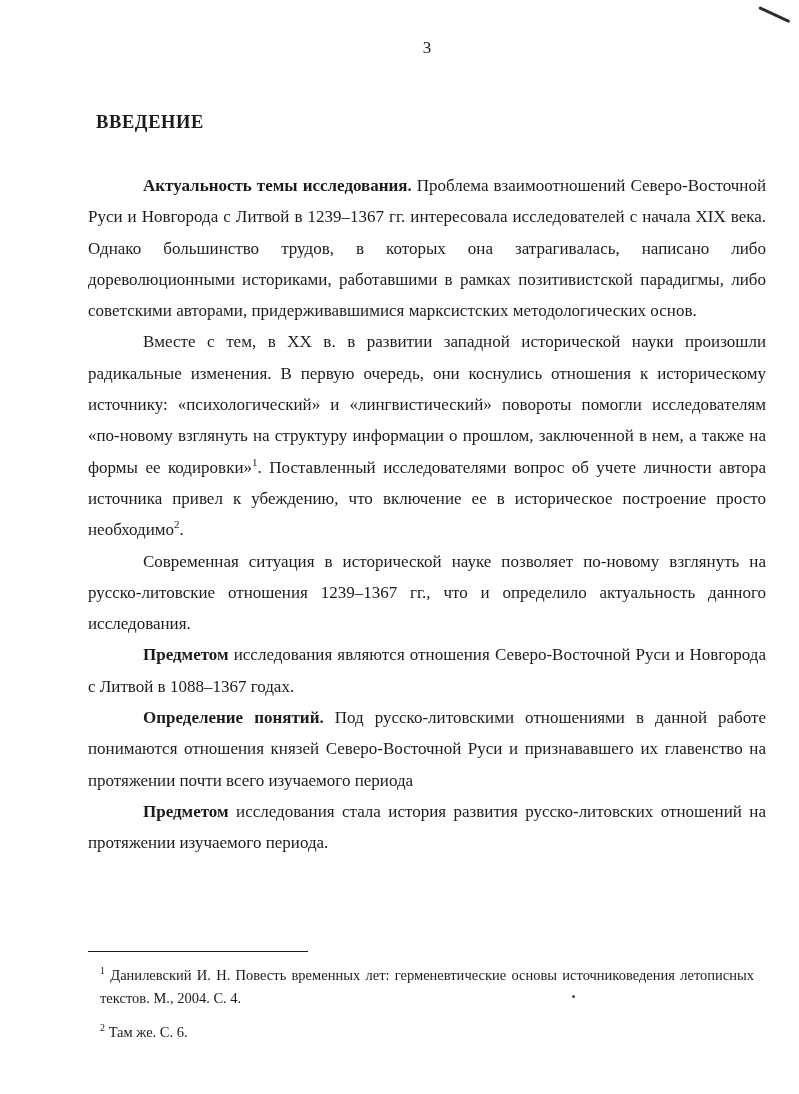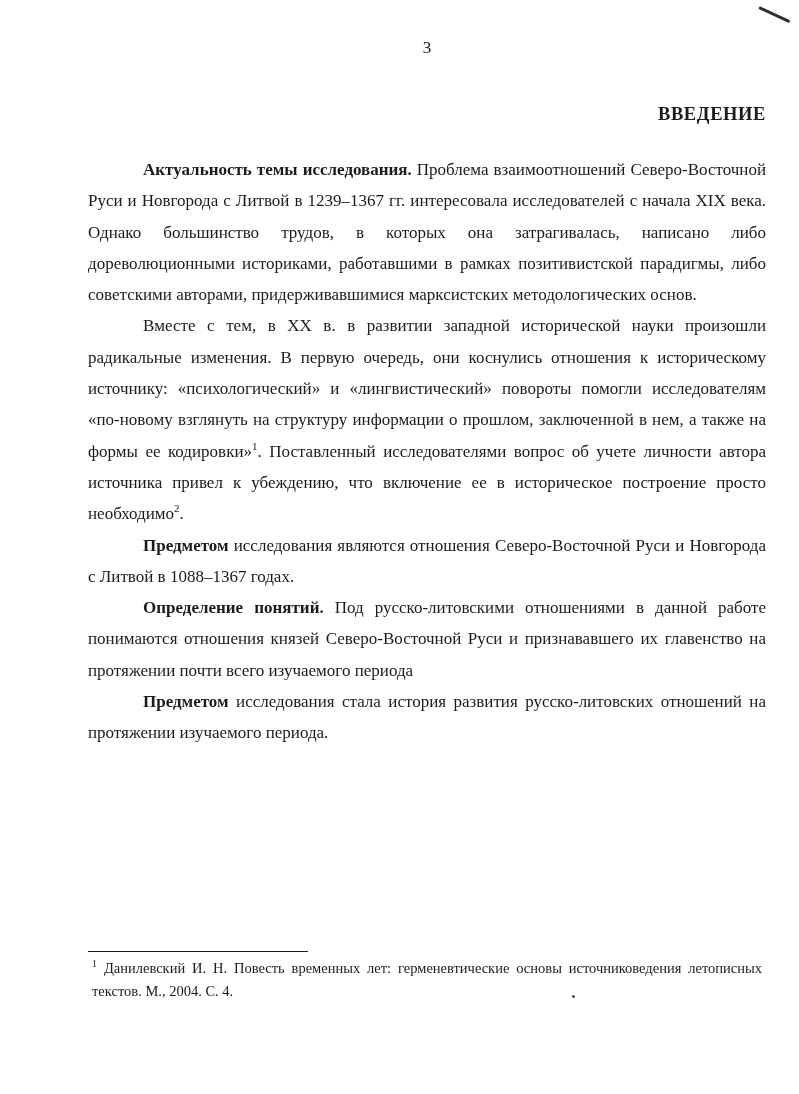--- a/index.html
+++ b/index.html
@@ -14,29 +14,29 @@
   }
   .page-number {
     position: absolute;
     top: 38px; left: 88px; right: 33px;
     text-align: center;
     font-size: 17px;
   }
   .heading {
     position: absolute;
     top: 104px; left: 88px; right: 33px;
-    margin: 0;
-    text-align: right;
+    margin: 8px;
+    text-align: left;
     font-size: 18.5px;
     font-weight: bold;
     letter-spacing: 0.6px;
   }
   .body-text {
     position: absolute;
-    top: 154px; left: 88px;
+    top: 170px; left: 88px;
     width: 678px;
     font-size: 17px;
     line-height: 31.3px;
     text-align: justify;
   }
   .body-text p { margin: 0; text-indent: 55px; }
   .body-text sup {
     font-size: 11px;
     line-height: 0;
     vertical-align: super;
@@ -48,21 +48,21 @@
     width: 678px;
     font-size: 14.5px;
     line-height: 22.5px;
   }
   .fn-rule {
     width: 220px;
     height: 0;
     border-top: 1.6px solid #1b1b1b;
     margin-bottom: 5px;
   }
-  .fn { margin: 4px; text-align: justify; }
+  .fn { margin: 12px; text-align: justify; }
   .fn sup { font-size: 10px; line-height: 0; vertical-align: super; }
   .scan-mark {
     position: absolute;
     top: 6px; left: 759px;
     width: 34px; height: 2.6px;
     background: #2e2e2e;
     border-radius: 2px;
     transform: rotate(25deg);
     transform-origin: 0 50%;
   }
@@ -84,29 +84,31 @@
   <div class="page-number">3</div>
 
   <h1 class="heading">ВВЕДЕНИЕ</h1>
 
   <div class="body-text">
 
     <p><b class="lead">Актуальность темы исследования.</b><span> Проблема взаимоотношений Северо-Восточной Руси и Новгорода с Литвой в 1239–1367 гг. интересовала исследователей с начала XIX века. Однако большинство трудов, в которых она затрагивалась, написано либо дореволюционными историками, работавшими в рамках позитивистской парадигмы, либо советскими авторами, придерживавшимися марксистских методологических основ.</span></p>
 
     <p><span>Вместе с тем, в XX в. в развитии западной исторической науки произошли радикальные изменения. В первую очередь, они коснулись отношения к историческому источнику: «психологический» и «лингвистический» повороты помогли исследователям «по-новому взглянуть на структуру информации о прошлом, заключенной в нем, а также на формы ее кодировки»</span><sup>1</sup><span>. Поставленный исследователями вопрос об учете личности автора источника привел к убеждению, что включение ее в историческое построение просто необходимо</span><sup>2</sup><span>.</span></p>
 
+    <p><span>Современная ситуация в исторической науке позволяет по-новому взглянуть на русско-литовские отношения 1239–1367 гг., что и определило актуальность данного исследования.</span></p>
 
     <p><b class="lead">Предметом</b><span> исследования являются отношения Северо-Восточной Руси и Новгорода с Литвой в 1088–1367 годах.</span></p>
 
     <p><b class="lead">Определение понятий.</b><span> Под русско-литовскими отношениями в данной работе понимаются отношения князей Северо-Восточной Руси и признававшего их главенство на протяжении почти всего изучаемого периода</span></p>
 
     <p><b class="lead">Предметом</b><span> исследования стала история развития русско-литовских отношений на протяжении изучаемого периода.</span></p>
 
   </div>
 
   <div class="footnotes">
     <div class="fn-rule"></div>
     <p class="fn"><sup>1</sup> <span>Данилевский И. Н. Повесть временных лет: герменевтические основы источниковедения летописных текстов. М., 2004. С. 4.</span></p>
+    <p class="fn"><sup>2</sup> <span>Там же. С. 6.</span></p>
   </div>
 
   <div class="artifact-dot"></div>
 
 </div>
 
 </body></html>

